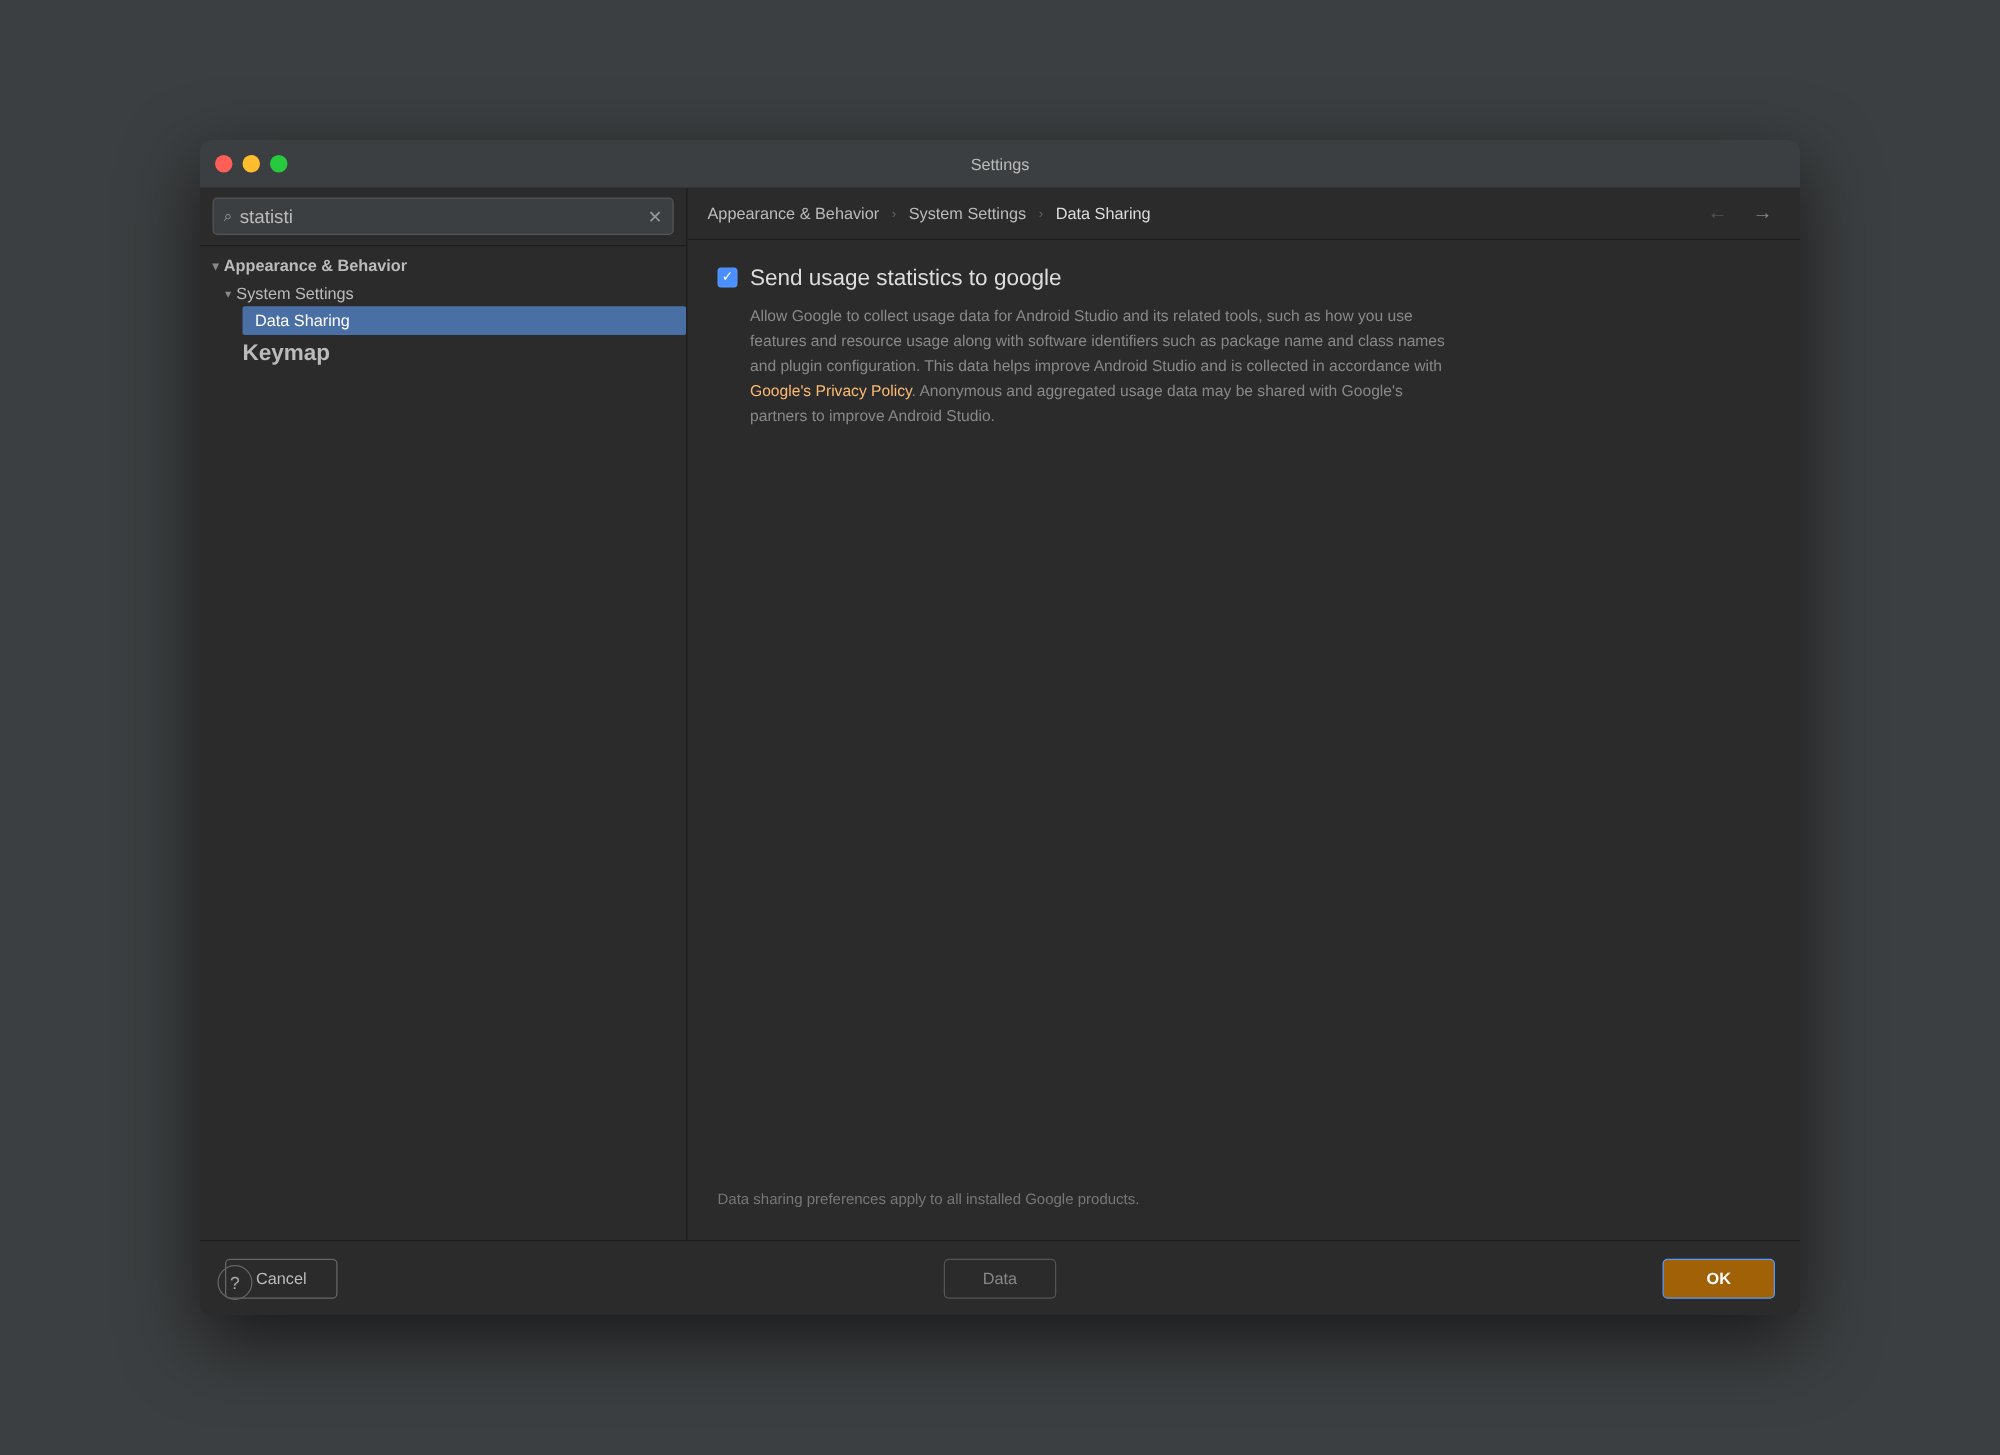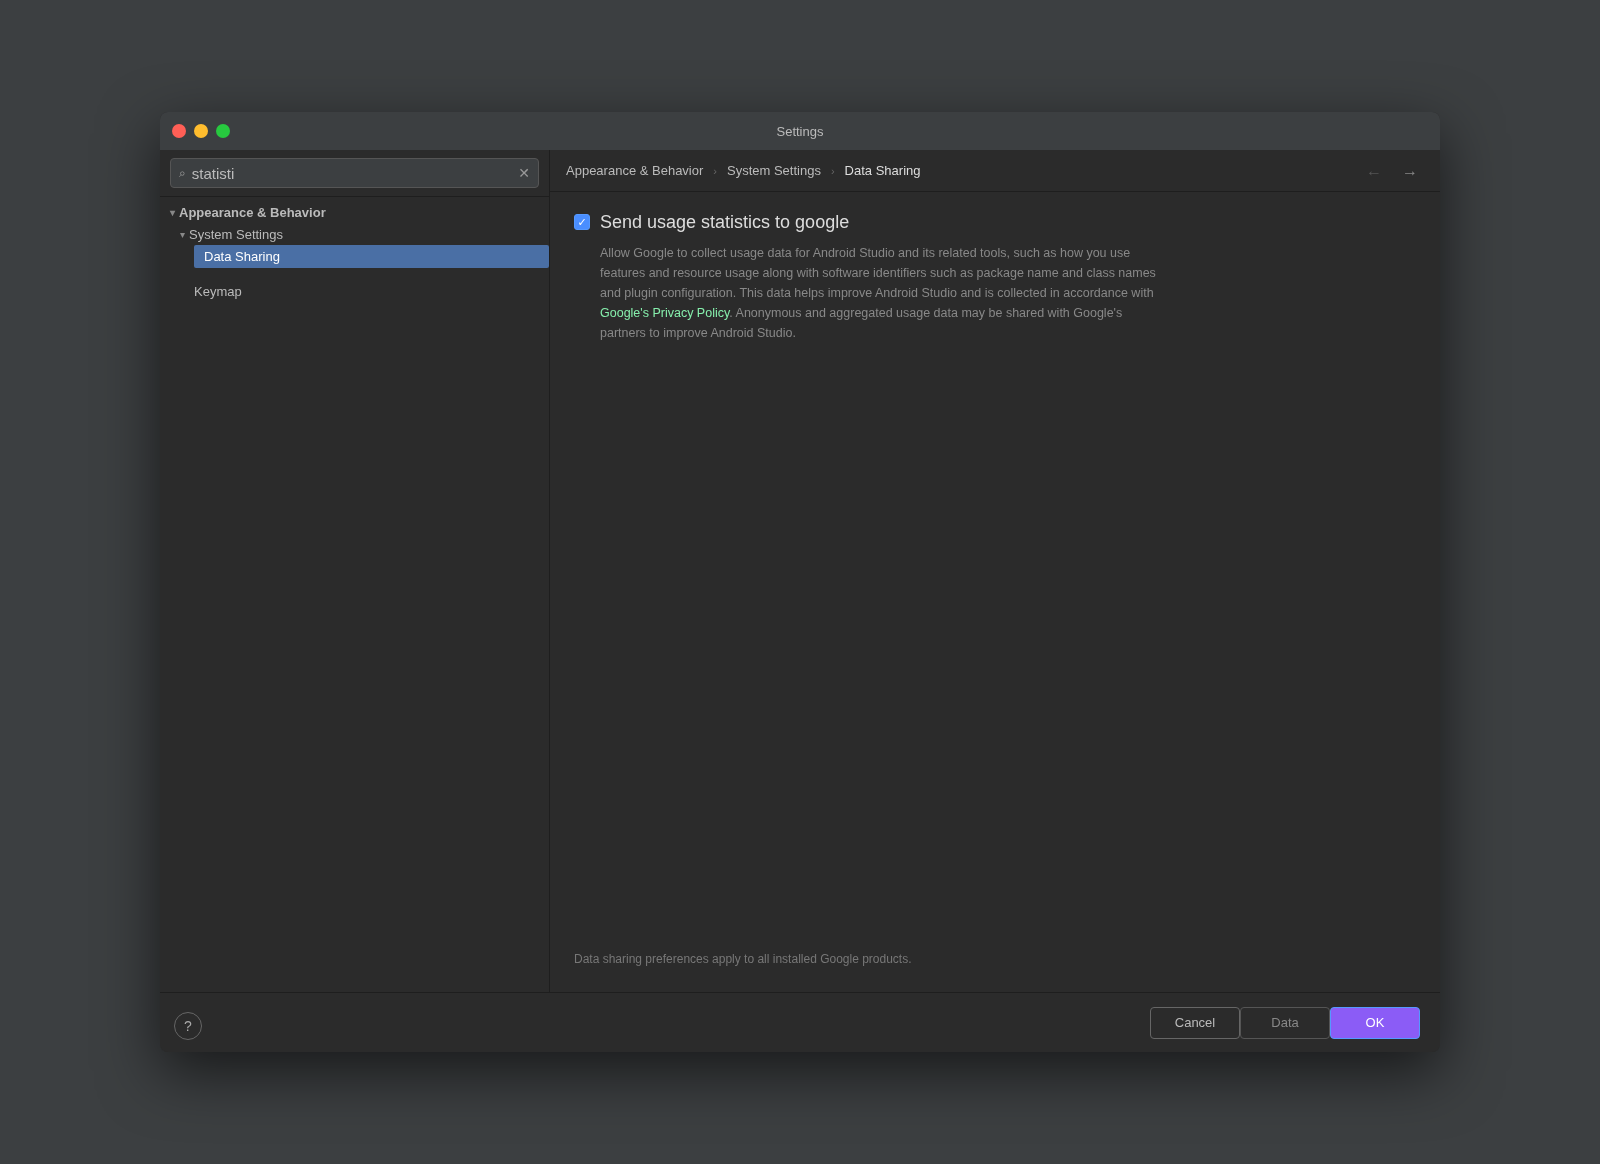--- a/index.html
+++ b/index.html
@@ -172,24 +172,25 @@
       font-size: 13px;
       border-radius: 2px;
     }
 
     .nav-item.active {
       background: #4a6fa5;
       color: #ffffff;
     }
 
     .nav-item-plain {
-      padding: 16px 10px 4px 34px;
-      cursor: pointer;
-      color: #bbbbbb;
-      font-size: 13px;
+      padding: 4px 10px 4px 34px;
+      cursor: pointer;
+      color: #bbbbbb;
+      font-size: 18px;
+      font-weight: bold;
     }
 
     
     .content-area {
       flex: 1;
       display: flex;
       flex-direction: column;
       overflow: hidden;
     }
 
@@ -292,39 +293,40 @@
 
     .description-text {
       font-size: 12.5px;
       color: #888888;
       line-height: 1.6;
       margin-left: 26px;
       max-width: 560px;
     }
 
     .privacy-link {
-      color: #86efac;
+      color: #fdba74;
       text-decoration: none;
     }
 
     .footer-note {
       font-size: 12px;
       color: #777777;
       padding: 10px 0 6px 0;
       border-top: none;
     }
 
     
     .bottom-bar {
       height: 60px;
       border-top: 1px solid #1e1e1e;
       display: flex;
       align-items: center;
-      justify-content: flex-end;
+      justify-content: space-between;
       padding: 0 20px;
+      gap: 10px;
       background: #2b2b2b;
     }
 
     .btn {
       height: 32px;
       min-width: 90px;
       border-radius: 4px;
       font-size: 13px;
       cursor: pointer;
       padding: 0 18px;
@@ -337,24 +339,24 @@
       color: #bbbbbb;
     }
 
     .btn-apply {
       background: transparent;
       border-color: #555;
       color: #888888;
     }
 
     .btn-ok {
-      background: #8b5cf6;
+      background: #a16207;
       border-color: #5599ff;
       color: #ffffff;
-      font-weight: 400;
+      font-weight: 700;
     }
 
     
     .help-bar {
       position: absolute;
       bottom: 12px;
       left: 14px;
     }
 
     .help-btn {

